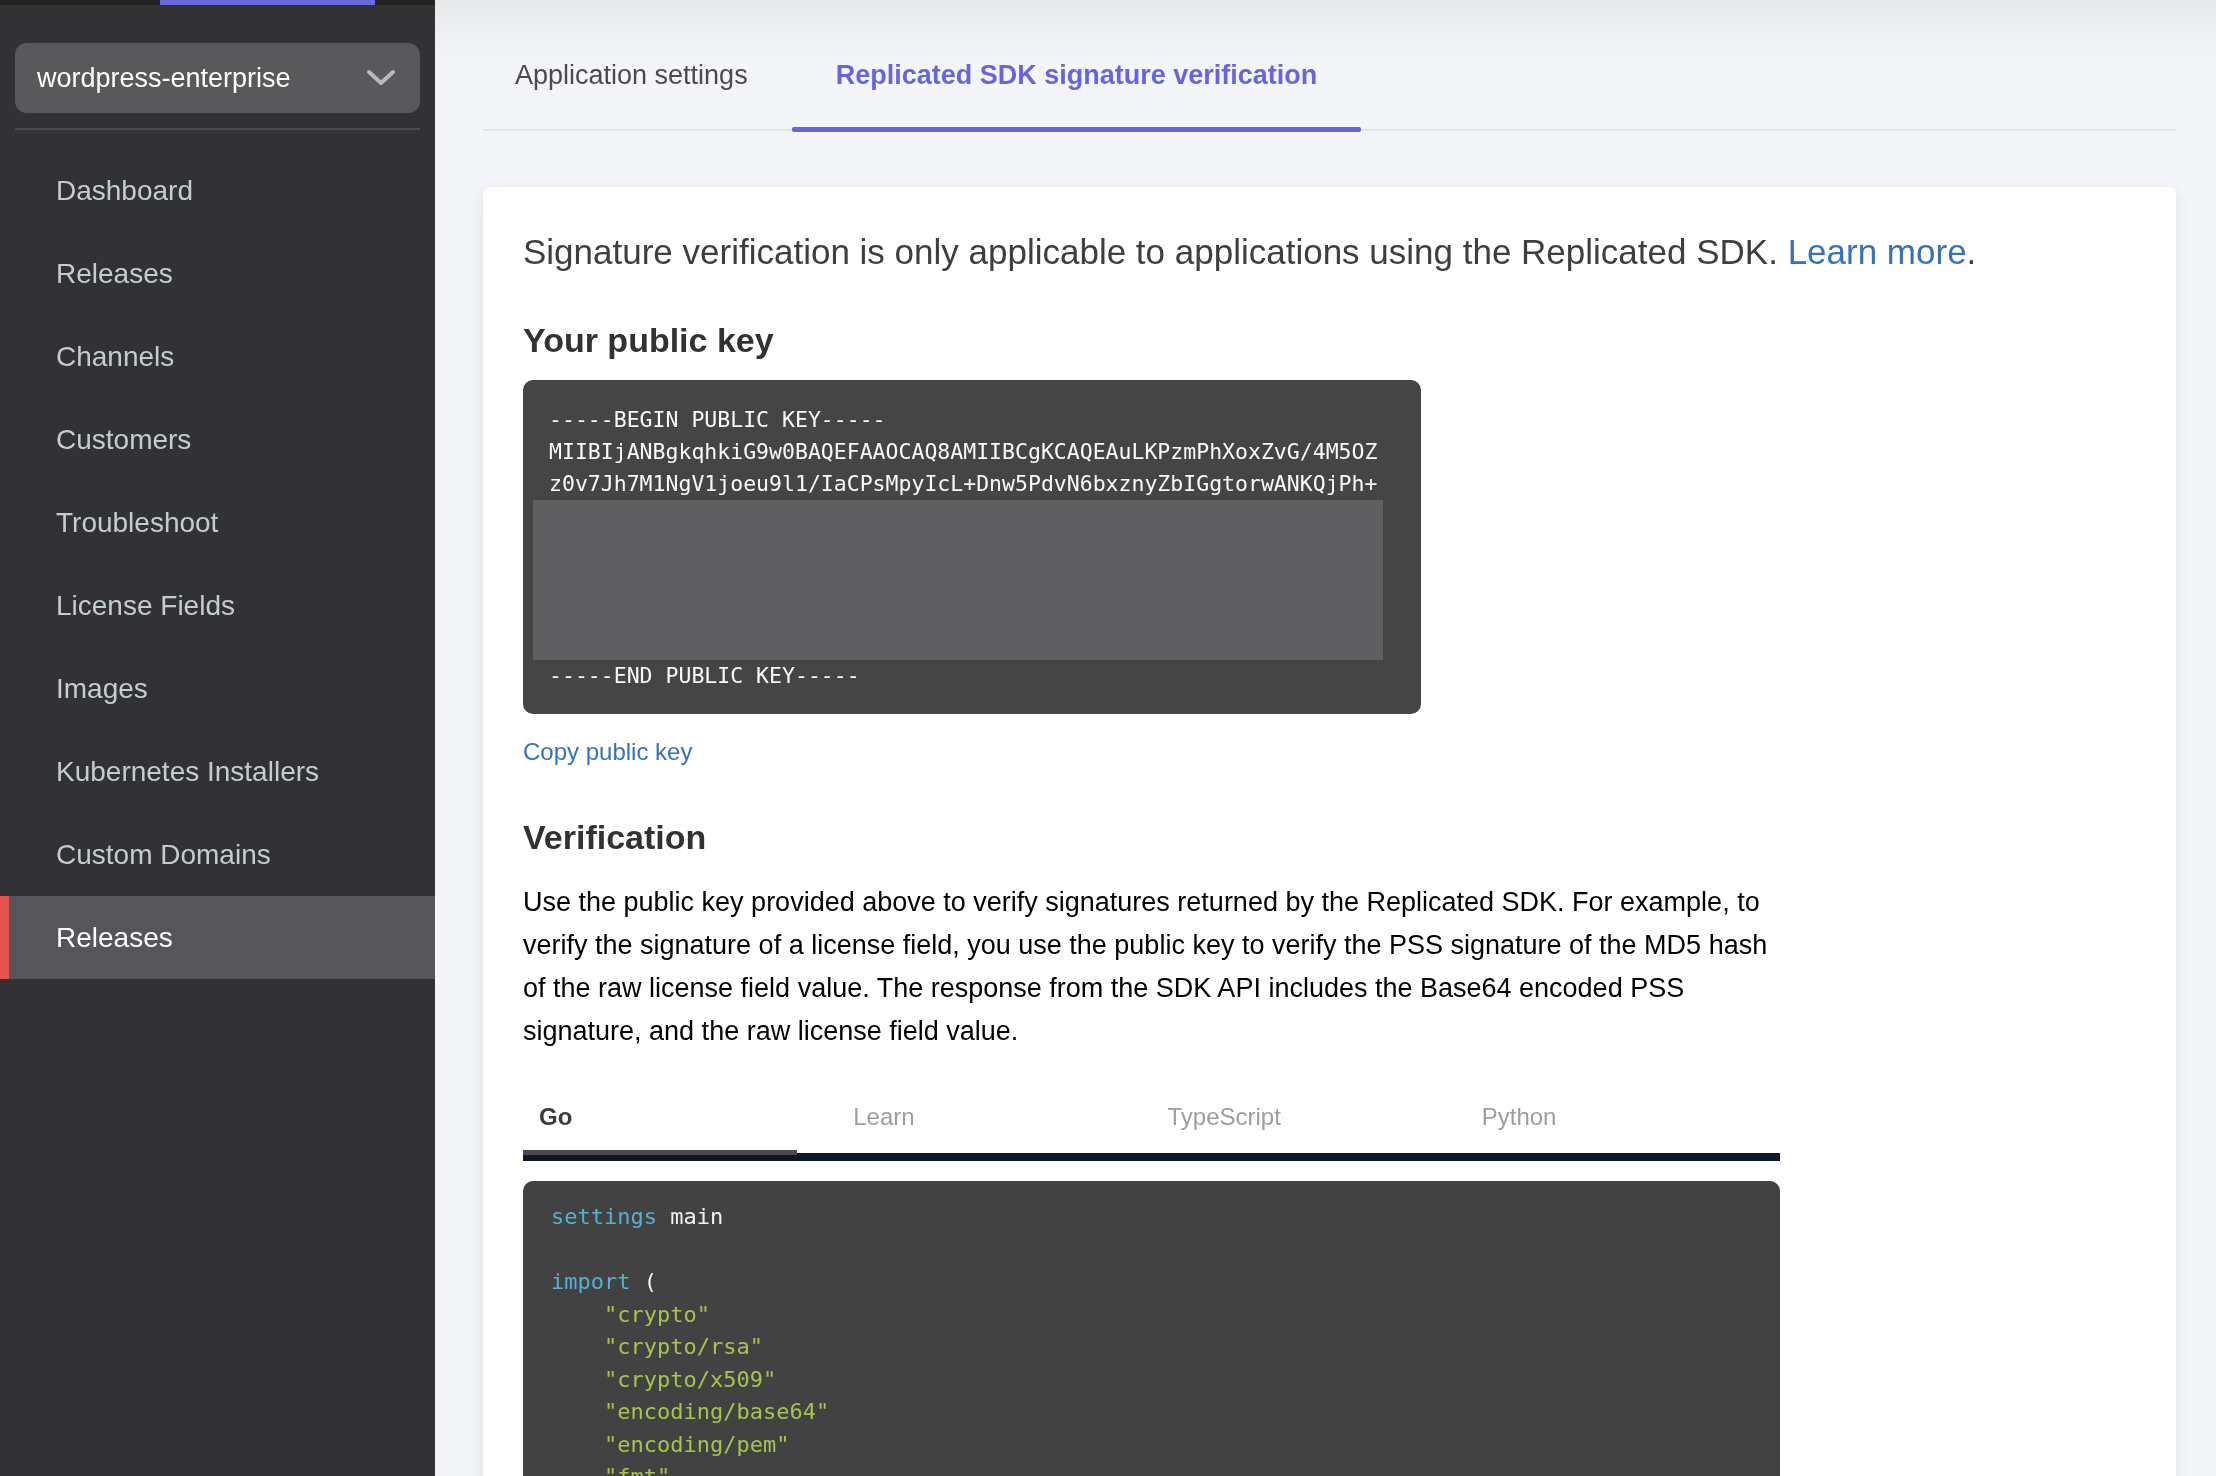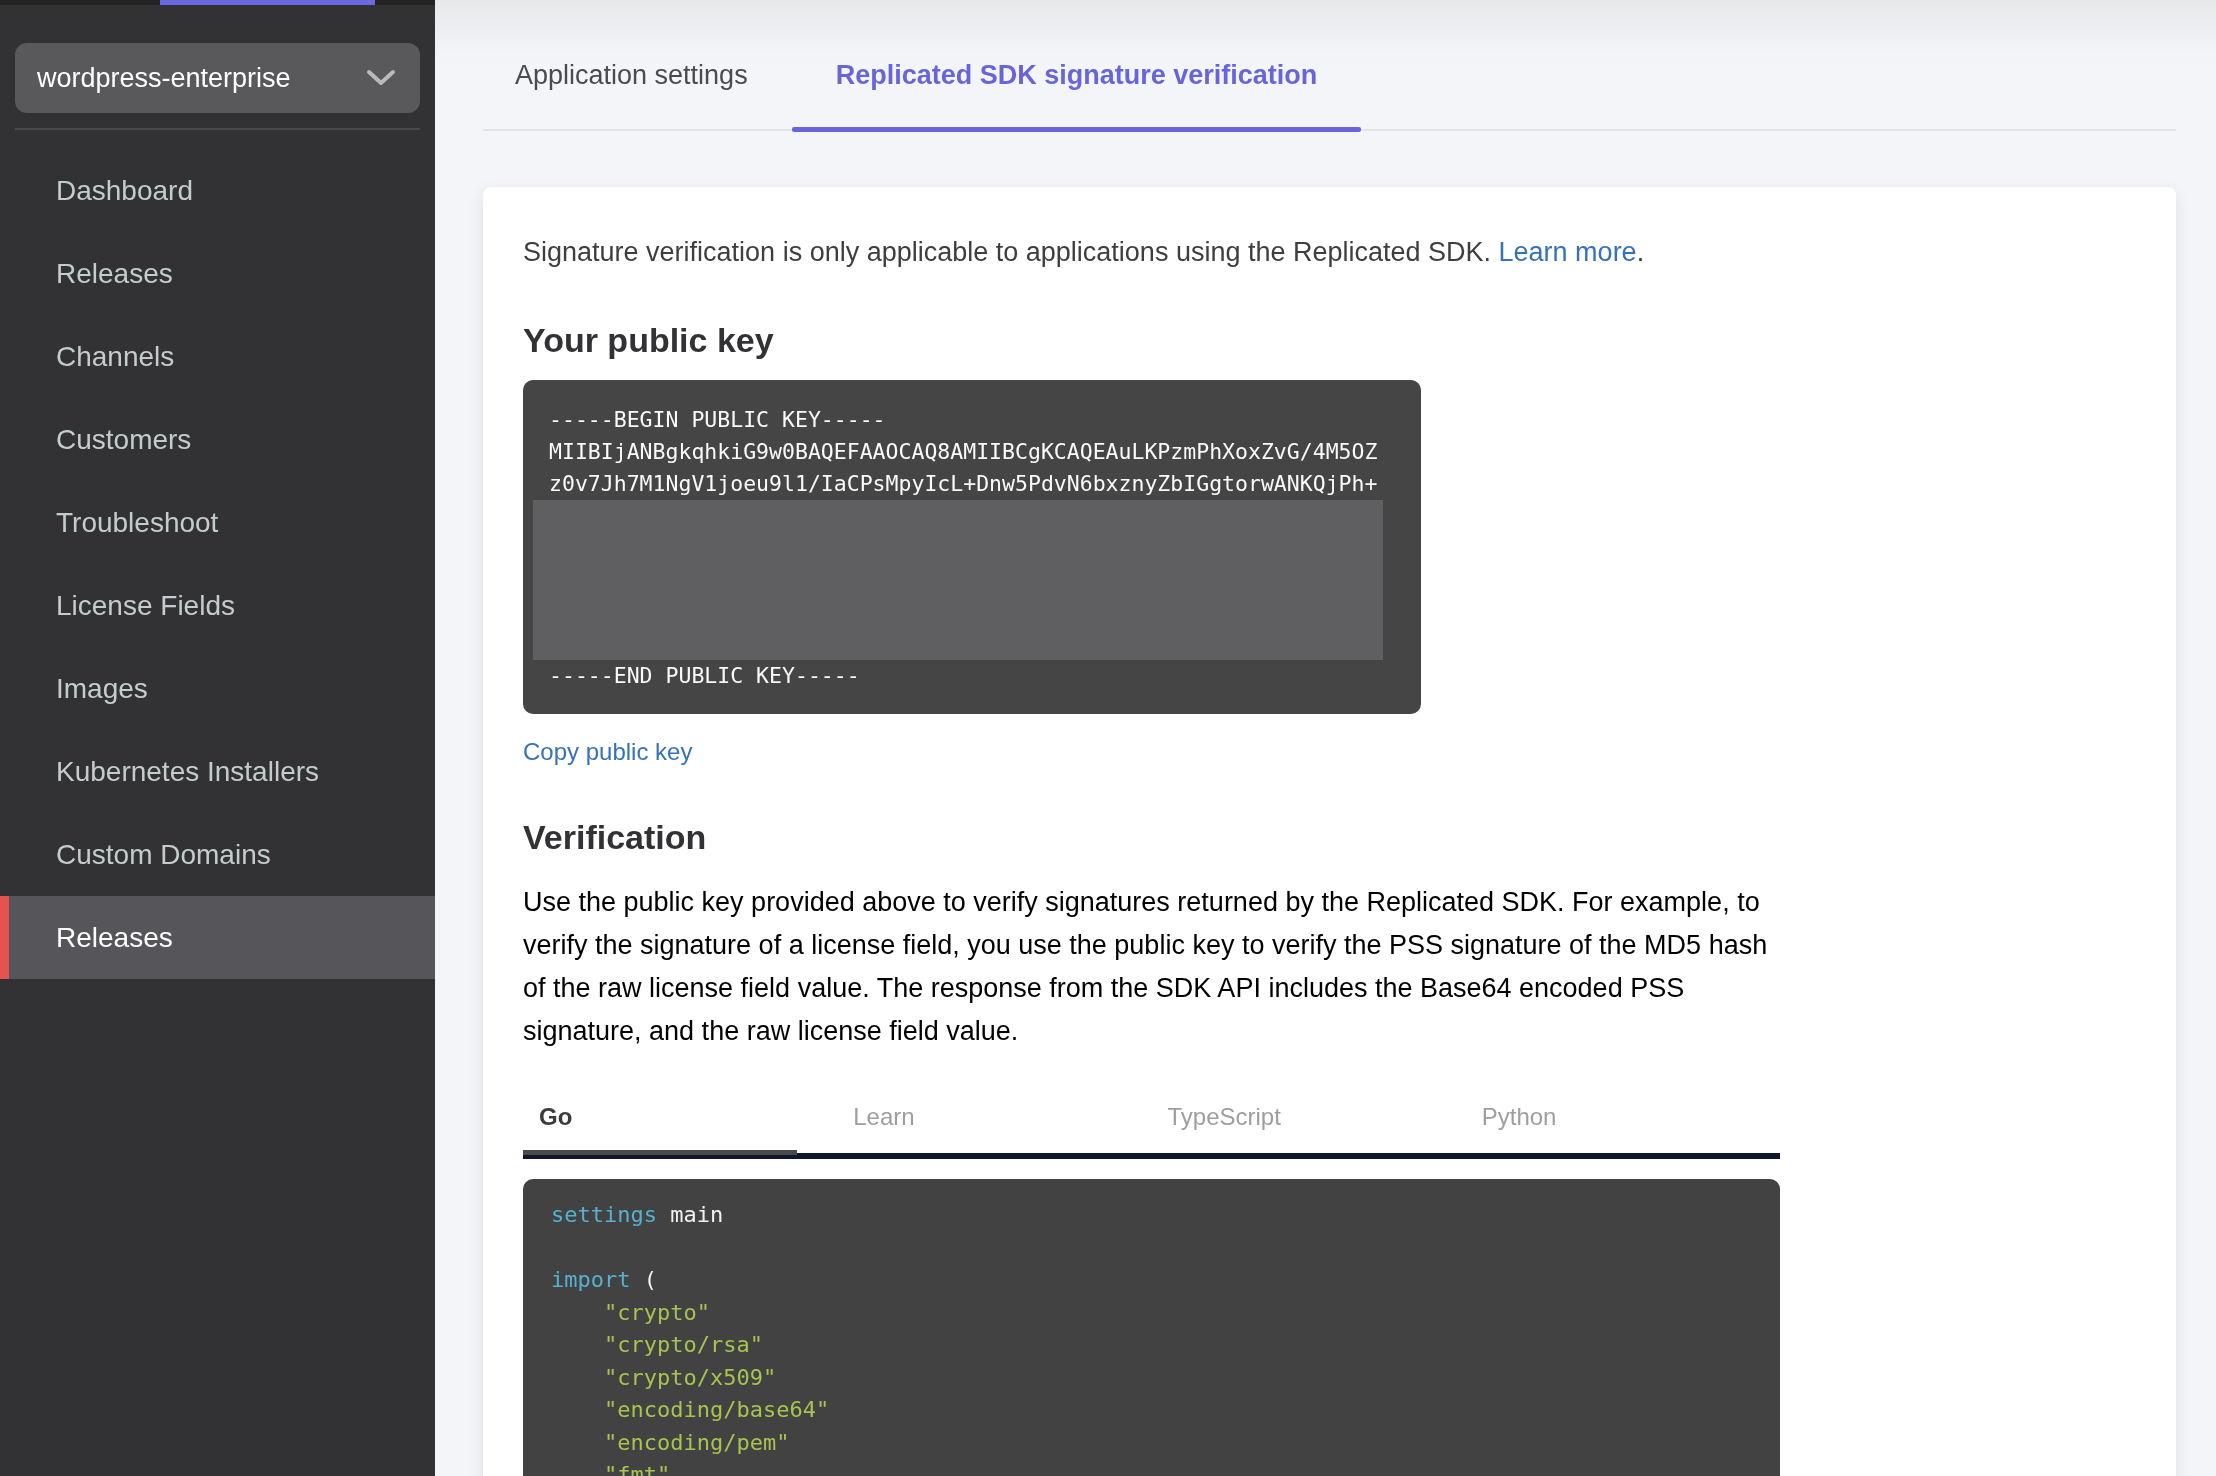--- a/index.html
+++ b/index.html
@@ -53,39 +53,39 @@
     content:'';position:absolute;left:0;right:0;bottom:-3px;height:5px;
     background:#6865dc;border-radius:2px;
   }
 
   
   .card{
     margin:56px 40px 0 48px;background:#ffffff;border-radius:8px;
     box-shadow:0 5px 16px rgba(30,35,50,0.10);
     padding:48px 40px 60px 40px;min-height:1400px;box-sizing:border-box;
   }
-  .intro{margin:0;font-size:27px;line-height:34px;color:#3e3e40;}
+  .intro{margin:0;font-size:35px;line-height:34px;color:#3e3e40;}
   .intro a{color:#3572b9;text-decoration:none;cursor:pointer;}
   h2.section-heading{margin:52px 0 0 0;font-size:34px;font-weight:bold;color:#323234;}
 
   .key-block{
     margin-top:20px;width:898px;box-sizing:border-box;
     background:#454546;border-radius:10px;padding:24px 0 22px 0;
   }
   .key-line{
     font-family:"DejaVu Sans Mono",monospace;font-size:21.5px;line-height:32px;
     color:#fafafa;padding-left:26px;white-space:pre;
   }
   .key-redacted{height:160px;background:#5f5f61;margin:0 38px 0 10px;}
 
   .copy-link{display:inline-block;margin-top:24px;font-size:24px;color:#3572b9;text-decoration:none;cursor:pointer;}
 
   .body-text{margin:24px 0 0 0;width:1270px;font-size:27px;line-height:43px;color:#000000;}
 
-  .lang-tabs{margin-top:36px;width:1257px;display:flex;border-bottom:6px solid #0f172a;}
+  .lang-tabs{margin-top:36px;width:1257px;display:flex;border-bottom:8px solid #0f172a;}
   .lang-tab{
     position:relative;flex:1;font-size:24px;color:#9e9e9e;
     padding:14px 0 22px 16px;cursor:pointer;
   }
   .lang-tab.active{color:#3b3b3d;font-weight:bold;}
   .lang-tab.active::after{
     content:'';position:absolute;left:0;width:274px;bottom:-2px;height:5px;background:#4a4a4c;
   }
 
   .code-block{

